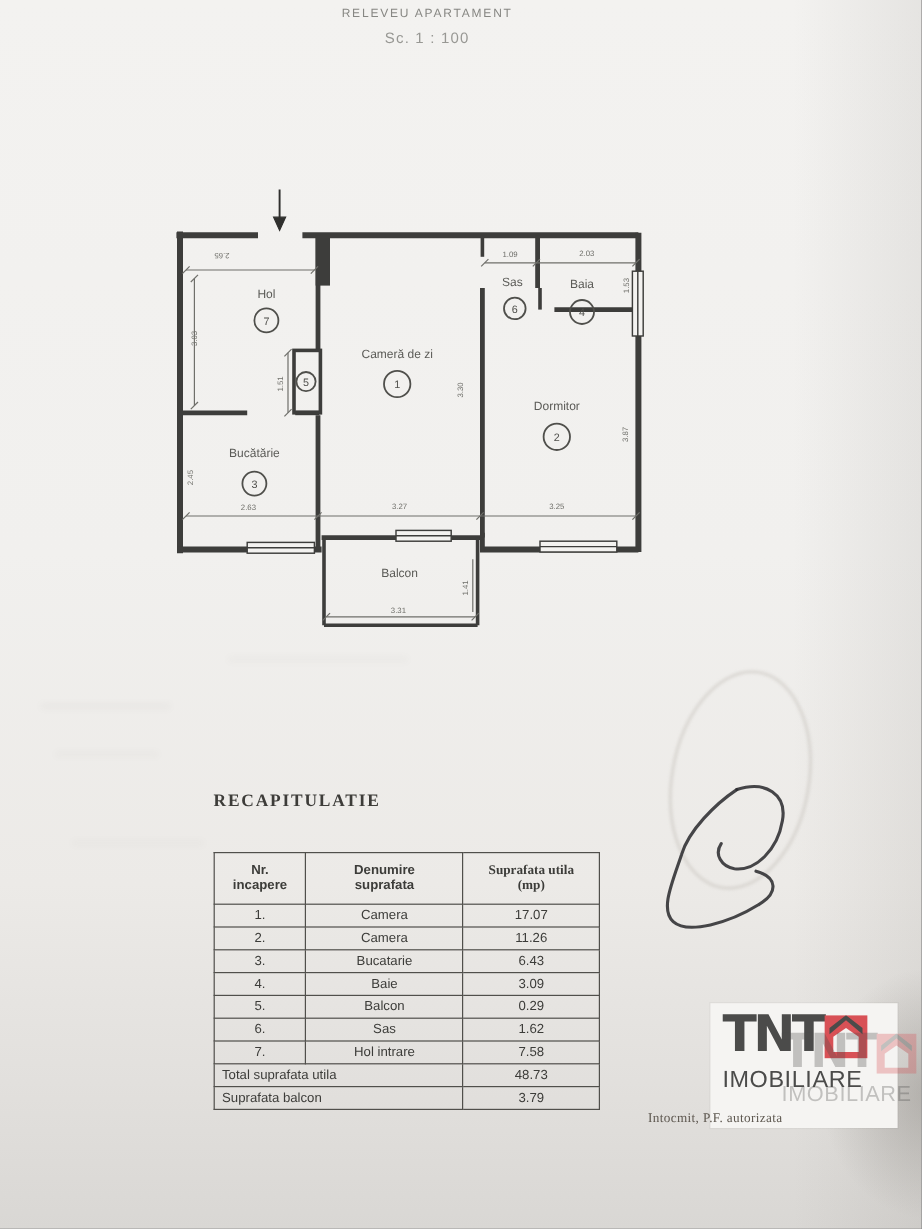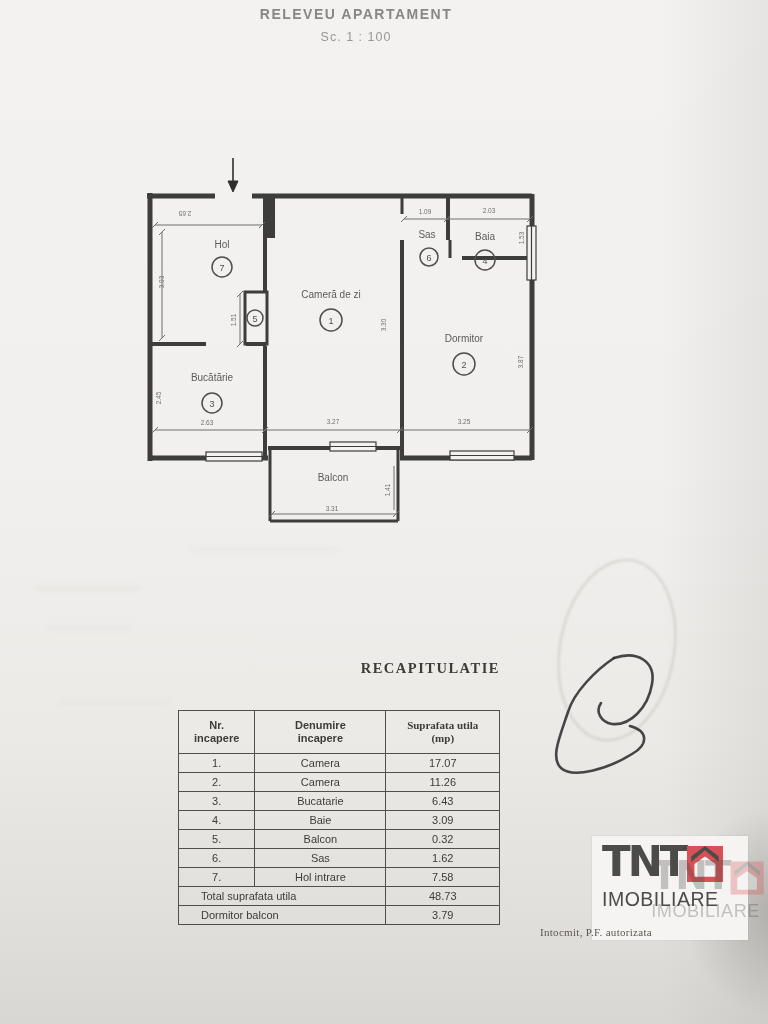--- a/index.html
+++ b/index.html
@@ -5,35 +5,35 @@
   html,body{margin:0;padding:0;background:#888;}
   .page{
     position:relative;width:768px;height:1024px;overflow:hidden;
     font-family:"Liberation Sans",sans-serif;
     background:
       radial-gradient(130px 150px at 101% 89%, rgba(120,116,110,.38), rgba(120,116,110,0) 70%),
       linear-gradient(90deg, rgba(0,0,0,0) 86%, rgba(110,106,100,.10) 100%),
       linear-gradient(180deg,#f3f2f0 0%,#f1f0ee 45%,#eceae7 72%,#e2e0dd 88%,#d9d7d4 100%);
   }
   .titleblock{position:absolute;top:6px;left:0;width:712px;text-align:center;color:#83837f;}
-  .titleblock .t1{font-size:14px;letter-spacing:1.5px;font-weight:700;color:#878783;}
+  .titleblock .t1{font-size:10px;letter-spacing:1.5px;font-weight:400;color:#878783;}
   .titleblock .t2{font-size:12.5px;letter-spacing:1px;margin-top:8px;color:#989894;}
   svg text{font-family:"Liberation Sans",sans-serif;}
   .roomlabel{fill:#5b5b57;font-size:10px;}
   .dimtext{fill:#6f6f6a;font-size:6.5px;}
   .circletext{fill:#4f4f4b;font-size:9px;}
-  .recap-head{position:absolute;top:660px;left:178px;width:322px;text-align:right;
+  .recap-head{position:absolute;top:660px;left:178px;width:322px;text-align:left;
     font-family:"Liberation Serif",serif;font-weight:bold;font-size:14.5px;
     letter-spacing:1.5px;color:#3d3c39;}
   table.recap{position:absolute;top:710px;left:178px;border-collapse:collapse;
     width:322px;color:#3c3c39;font-size:11px;}
   table.recap td,table.recap th{border:1.6px solid #504f4b;padding:0;text-align:center;
     height:18px;line-height:1.15;}
   table.recap th{white-space:pre-line;font-weight:bold;height:42px;font-size:11px;}
-  table.recap .lbl{text-align:left;padding-left:22px;margin-top:39px;}
+  table.recap .lbl{text-align:left;padding-left:6px;margin-top:39px;}
   table.recap .bold{font-weight:bold;font-size:11.5px;}
   .c-nr{width:76px;} .c-name{width:132px;} .c-area{width:114px;font-family:Liberation Serif, serif;}
   .logo-card{position:absolute;left:592px;top:836px;width:156px;height:104px;
     background:#f5f4f2;box-shadow:0 0 0 1px rgba(0,0,0,.03);}
   .logo-inner{padding:6px 8px 0 10px;}
   .logo-row{display:flex;align-items:flex-start;}
   .logo-tnt{font-family:"DejaVu Sans",sans-serif;font-weight:bold;font-size:42px;
     line-height:.95;letter-spacing:-3px;color:#4b4b4a;}
   .logo-house{margin-left:2px;margin-top:4px;}
   .logo-sub{font-size:19.5px;letter-spacing:.5px;color:#4b4b4a;margin-top:2px;
@@ -188,21 +188,21 @@
   </svg>
 
   <div class="recap-head">RECAPITULATIE</div>
 
   <table class="recap">
     <tbody>
         <tr>
       <th class="c-nr">Nr.
 incapere</th>
       <th class="c-name">Denumire
-incapere</th>
+suprafata</th>
       <th class="c-area">Suprafata utila
 (mp)</th>
     </tr>
     <tr>
       <td>1.</td>
       <td>Camera</td>
       <td>17.07</td>
     </tr>
     <tr>
       <td>2.</td>
@@ -215,38 +215,38 @@
       <td>6.43</td>
     </tr>
     <tr>
       <td>4.</td>
       <td>Baie</td>
       <td>3.09</td>
     </tr>
     <tr>
       <td>5.</td>
       <td>Balcon</td>
-      <td>0.32</td>
+      <td>0.29</td>
     </tr>
     <tr>
       <td>6.</td>
       <td>Sas</td>
       <td>1.62</td>
     </tr>
     <tr>
       <td>7.</td>
       <td>Hol intrare</td>
       <td>7.58</td>
     </tr>
     <tr>
       <td colspan="2" class="lbl">Total suprafata utila</td>
       <td>48.73</td>
     </tr>
     <tr>
-      <td colspan="2" class="lbl">Dormitor balcon</td>
+      <td colspan="2" class="lbl">Suprafata balcon</td>
       <td>3.79</td>
     </tr>
   </tbody>
     </table>
 
   <div class="logo-card">
     <div class="logo-inner">
       <div class="logo-row">
         <span class="logo-tnt">TNT</span>
         <span class="logo-house">

